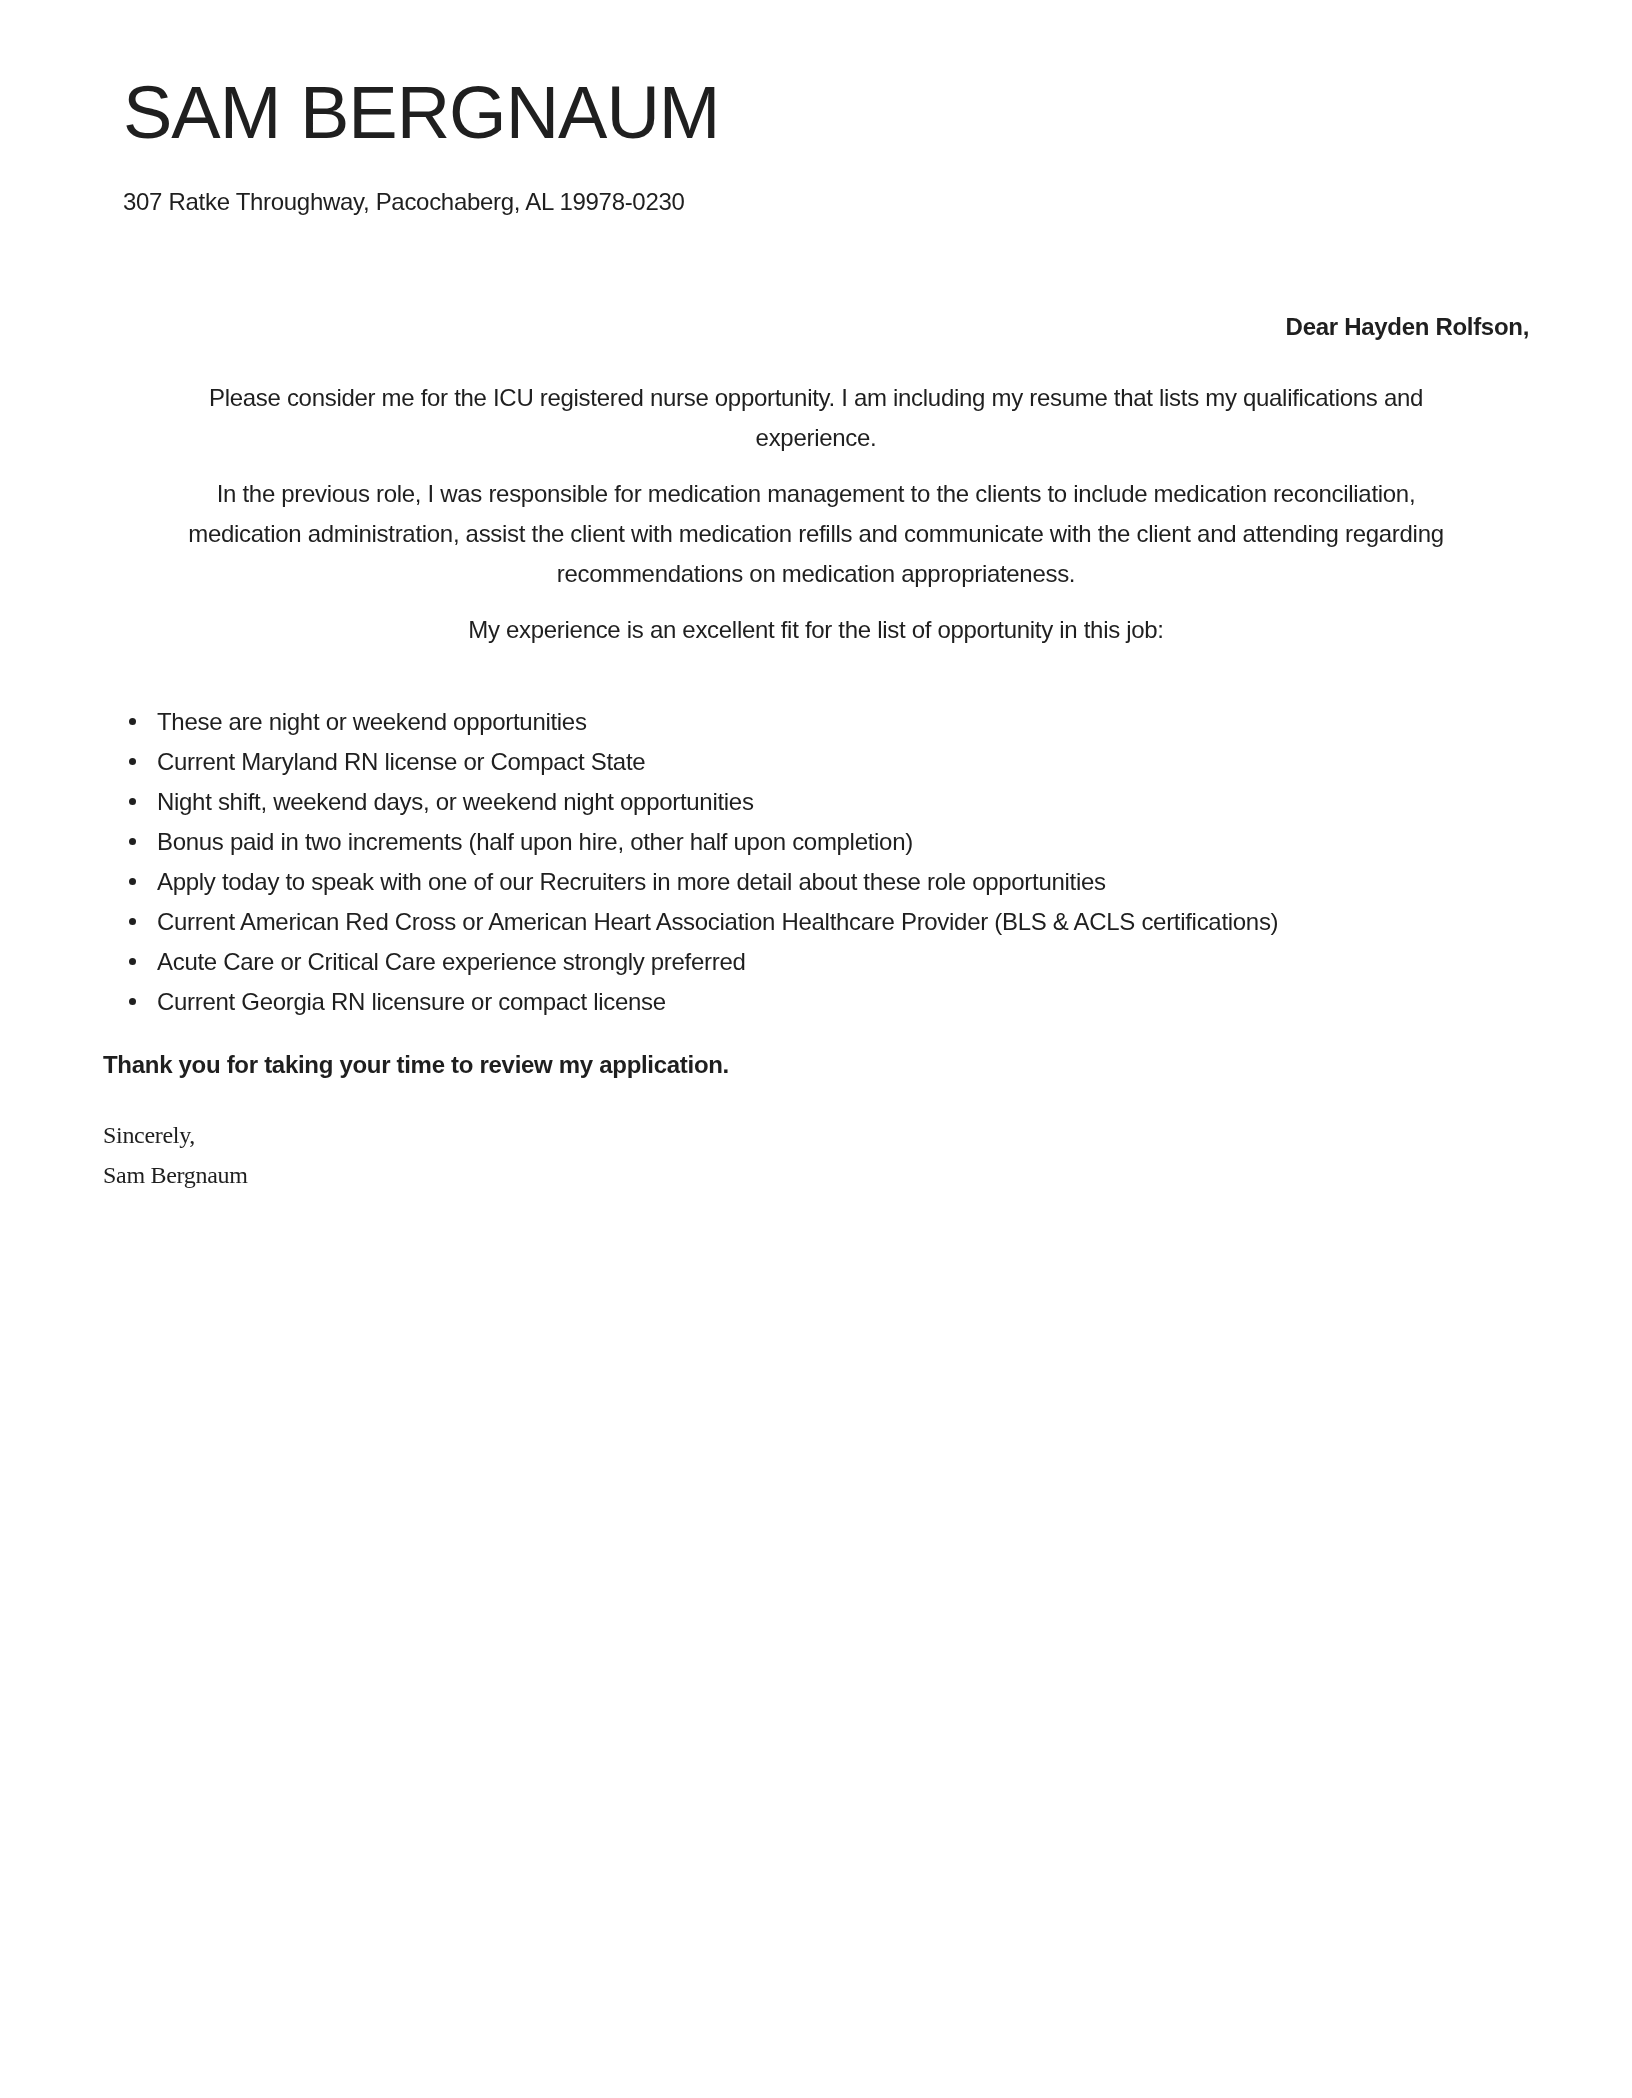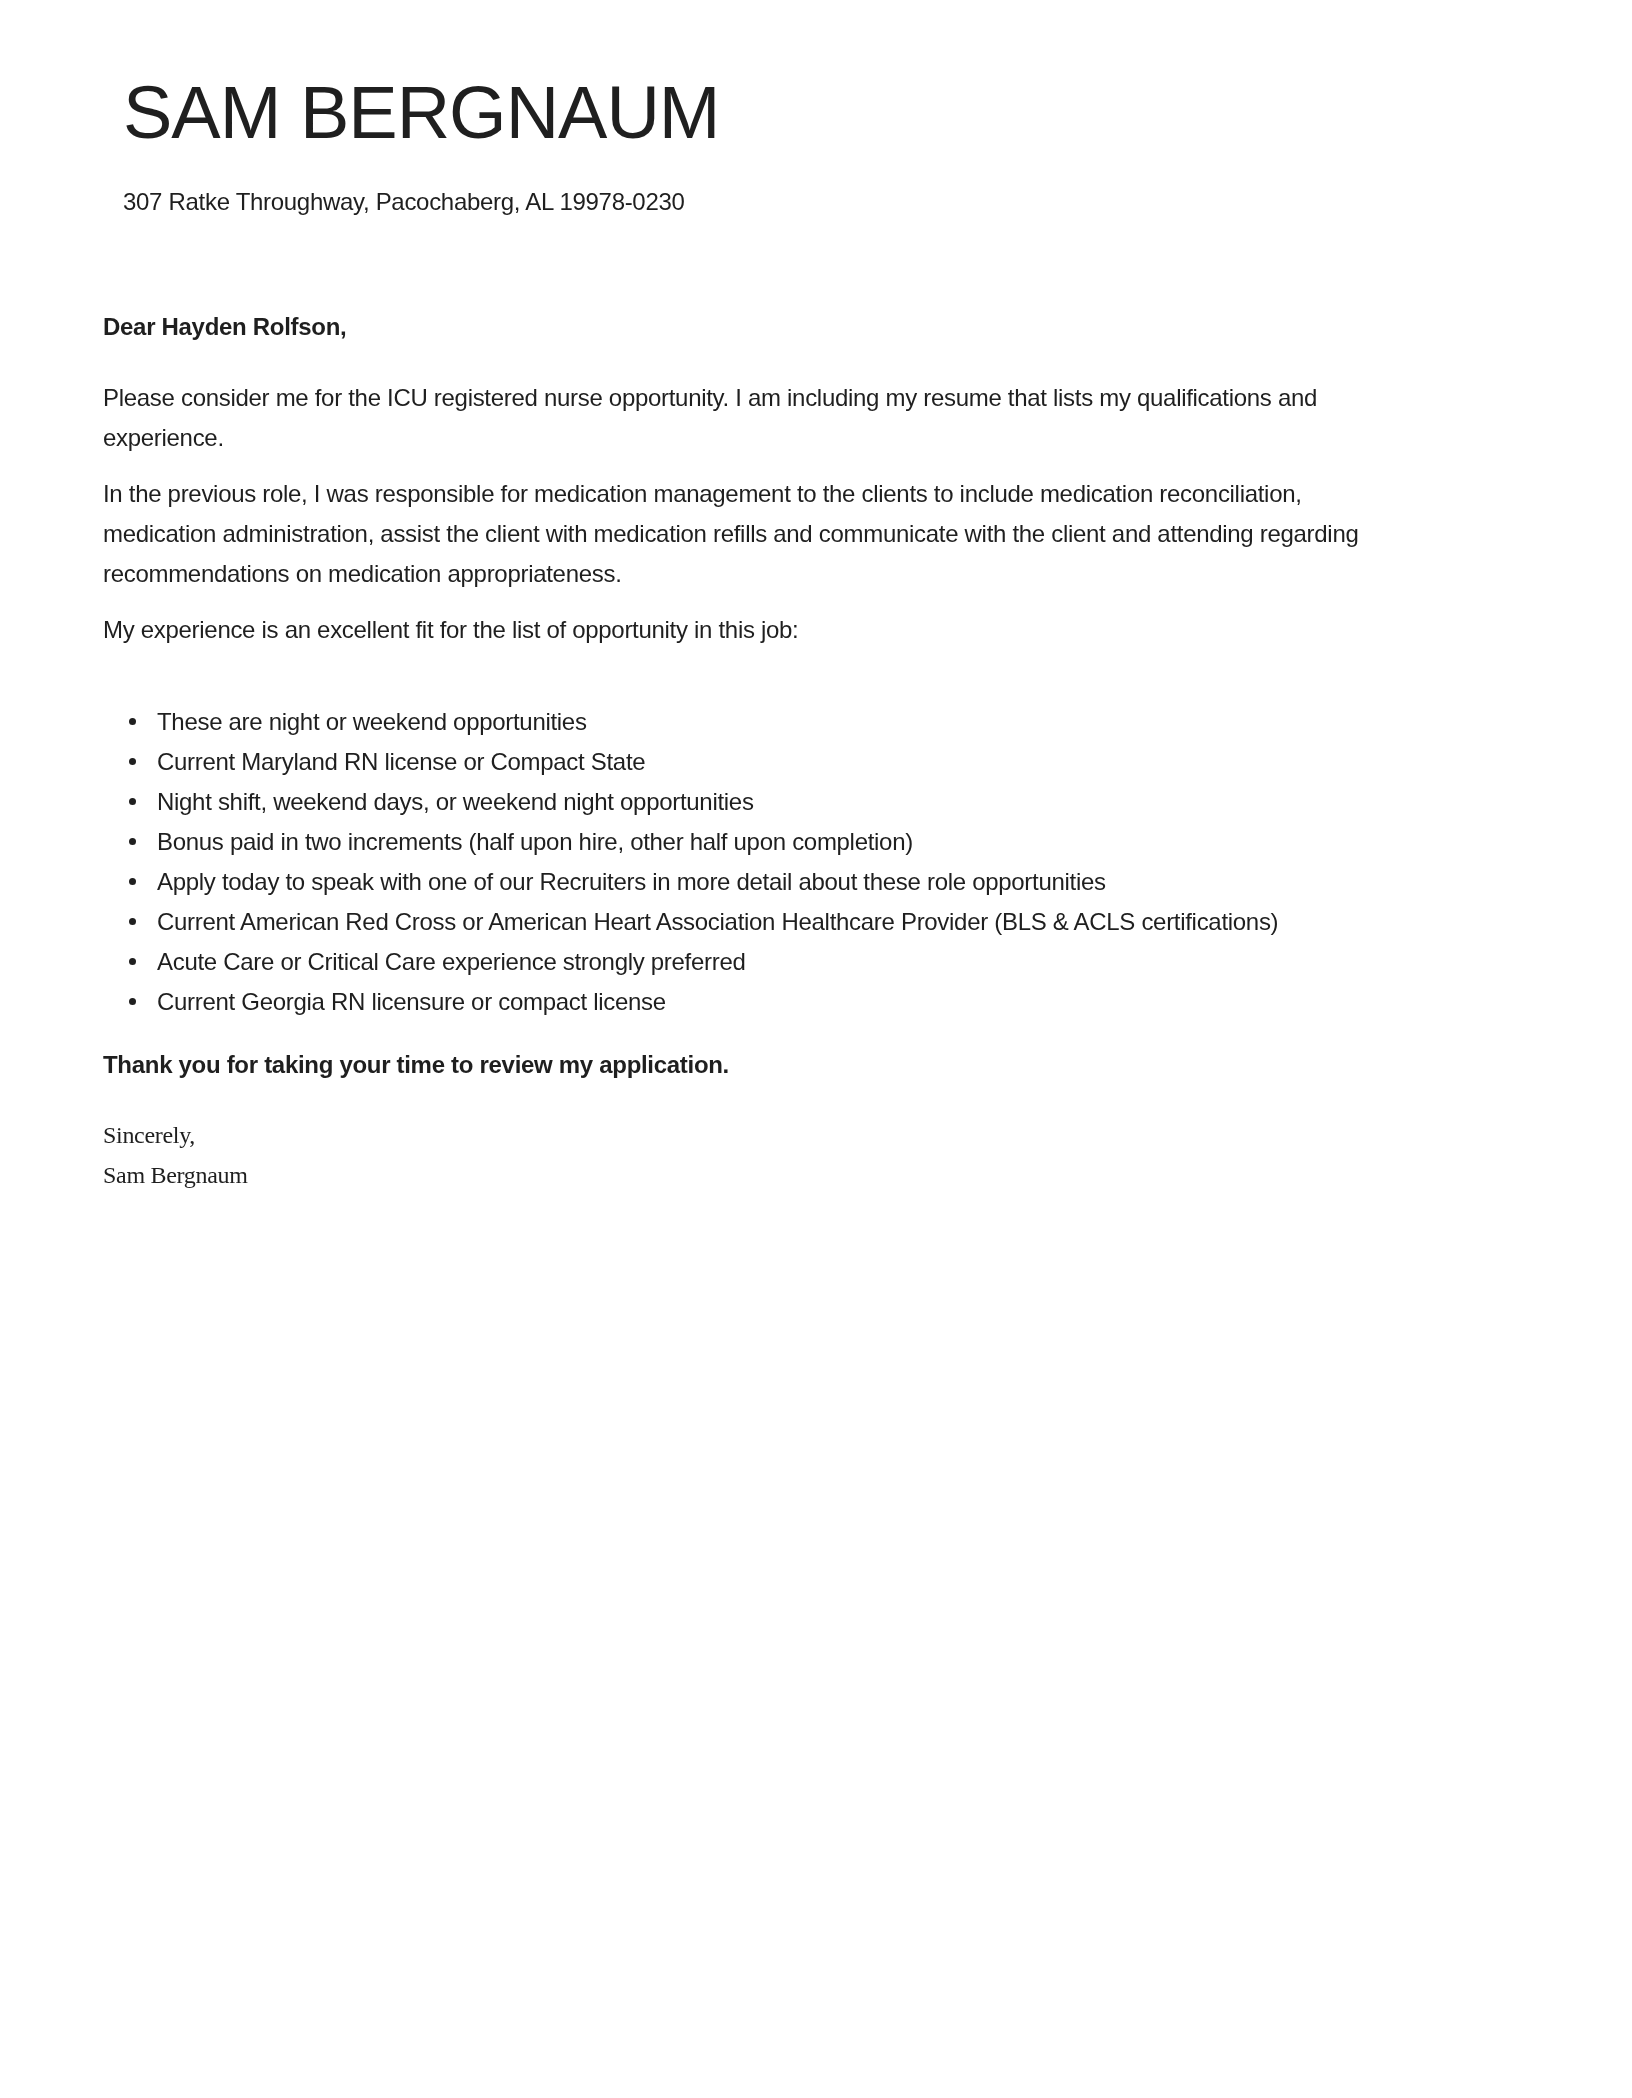--- a/index.html
+++ b/index.html
@@ -20,22 +20,22 @@
   .header { margin-left: 20px; }
   .name {
     margin: 0;
     font-size: 74px;
     line-height: 86px;
     font-weight: 400;
     letter-spacing: -1px;
     white-space: nowrap;
   }
   .address { margin: 26px 0 0 0; }
-  .greeting { margin: 85px 0 0 0; font-weight: 700; }
-  .para { margin: 16px 0 0 0; white-space: pre-line; }
+  .greeting { margin: 85px 0 0 0; font-weight: 700; text-align: right; }
+  .para { margin: 16px 0 0 0; white-space: pre-line; text-align: center; }
   .para.first { margin-top: 31px; }
   .req-list {
     margin: 52px 0 0 0;
     padding: 0;
     list-style: none;
   }
   .req-list li {
     position: relative;
     padding-left: 54px;
     margin: 0;

